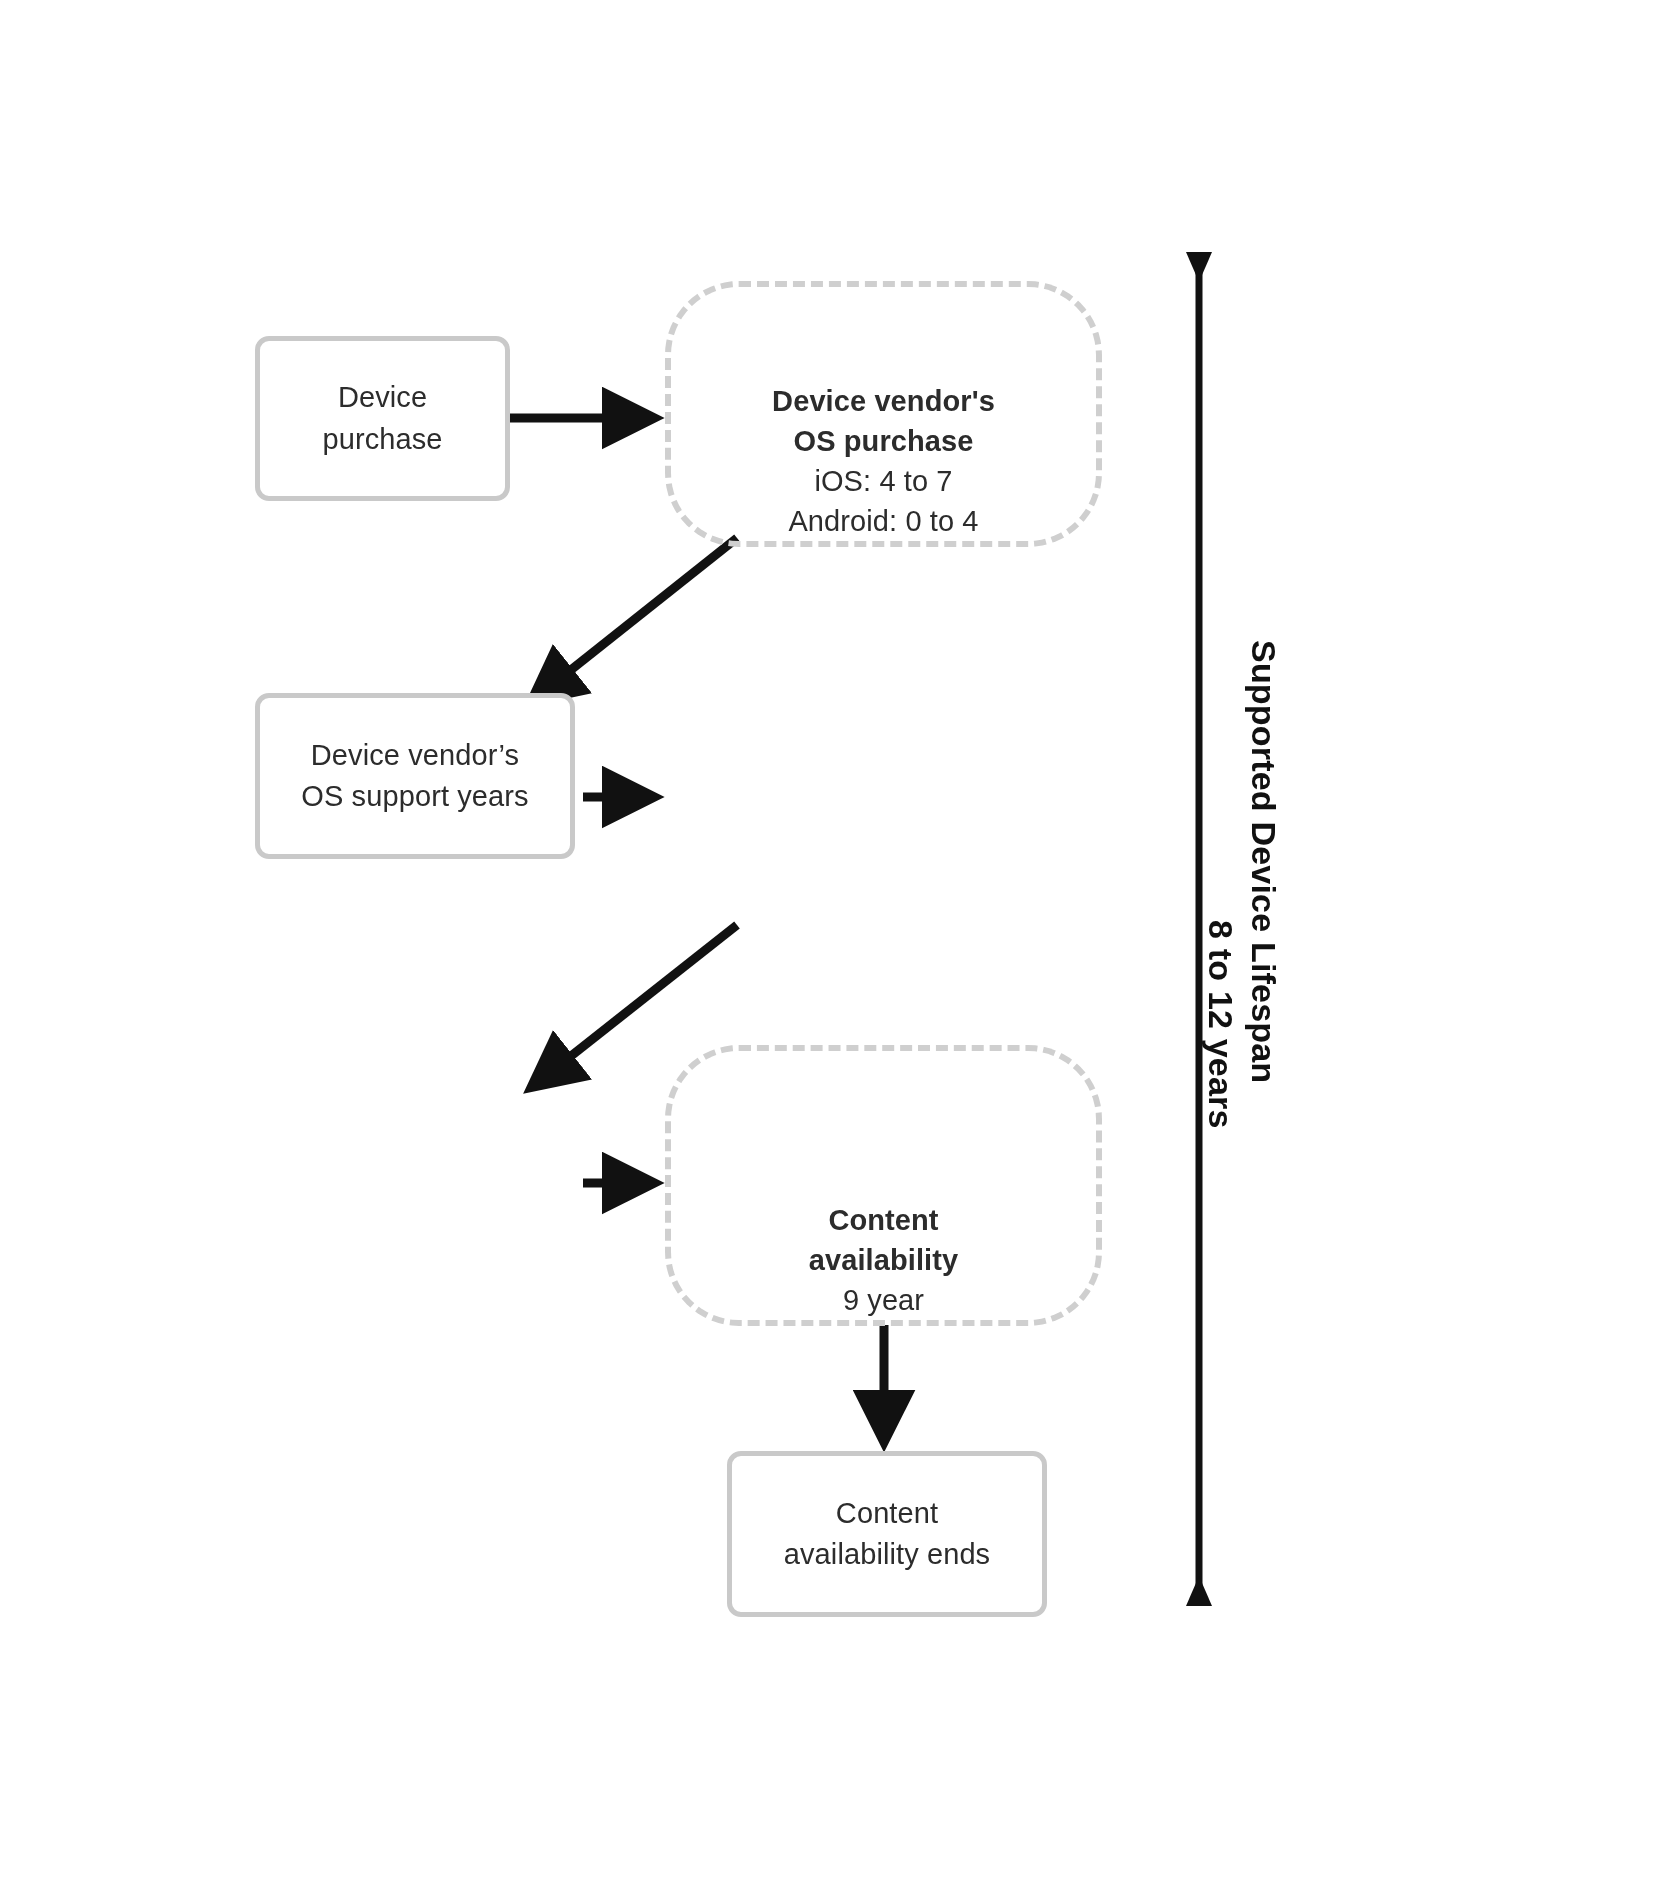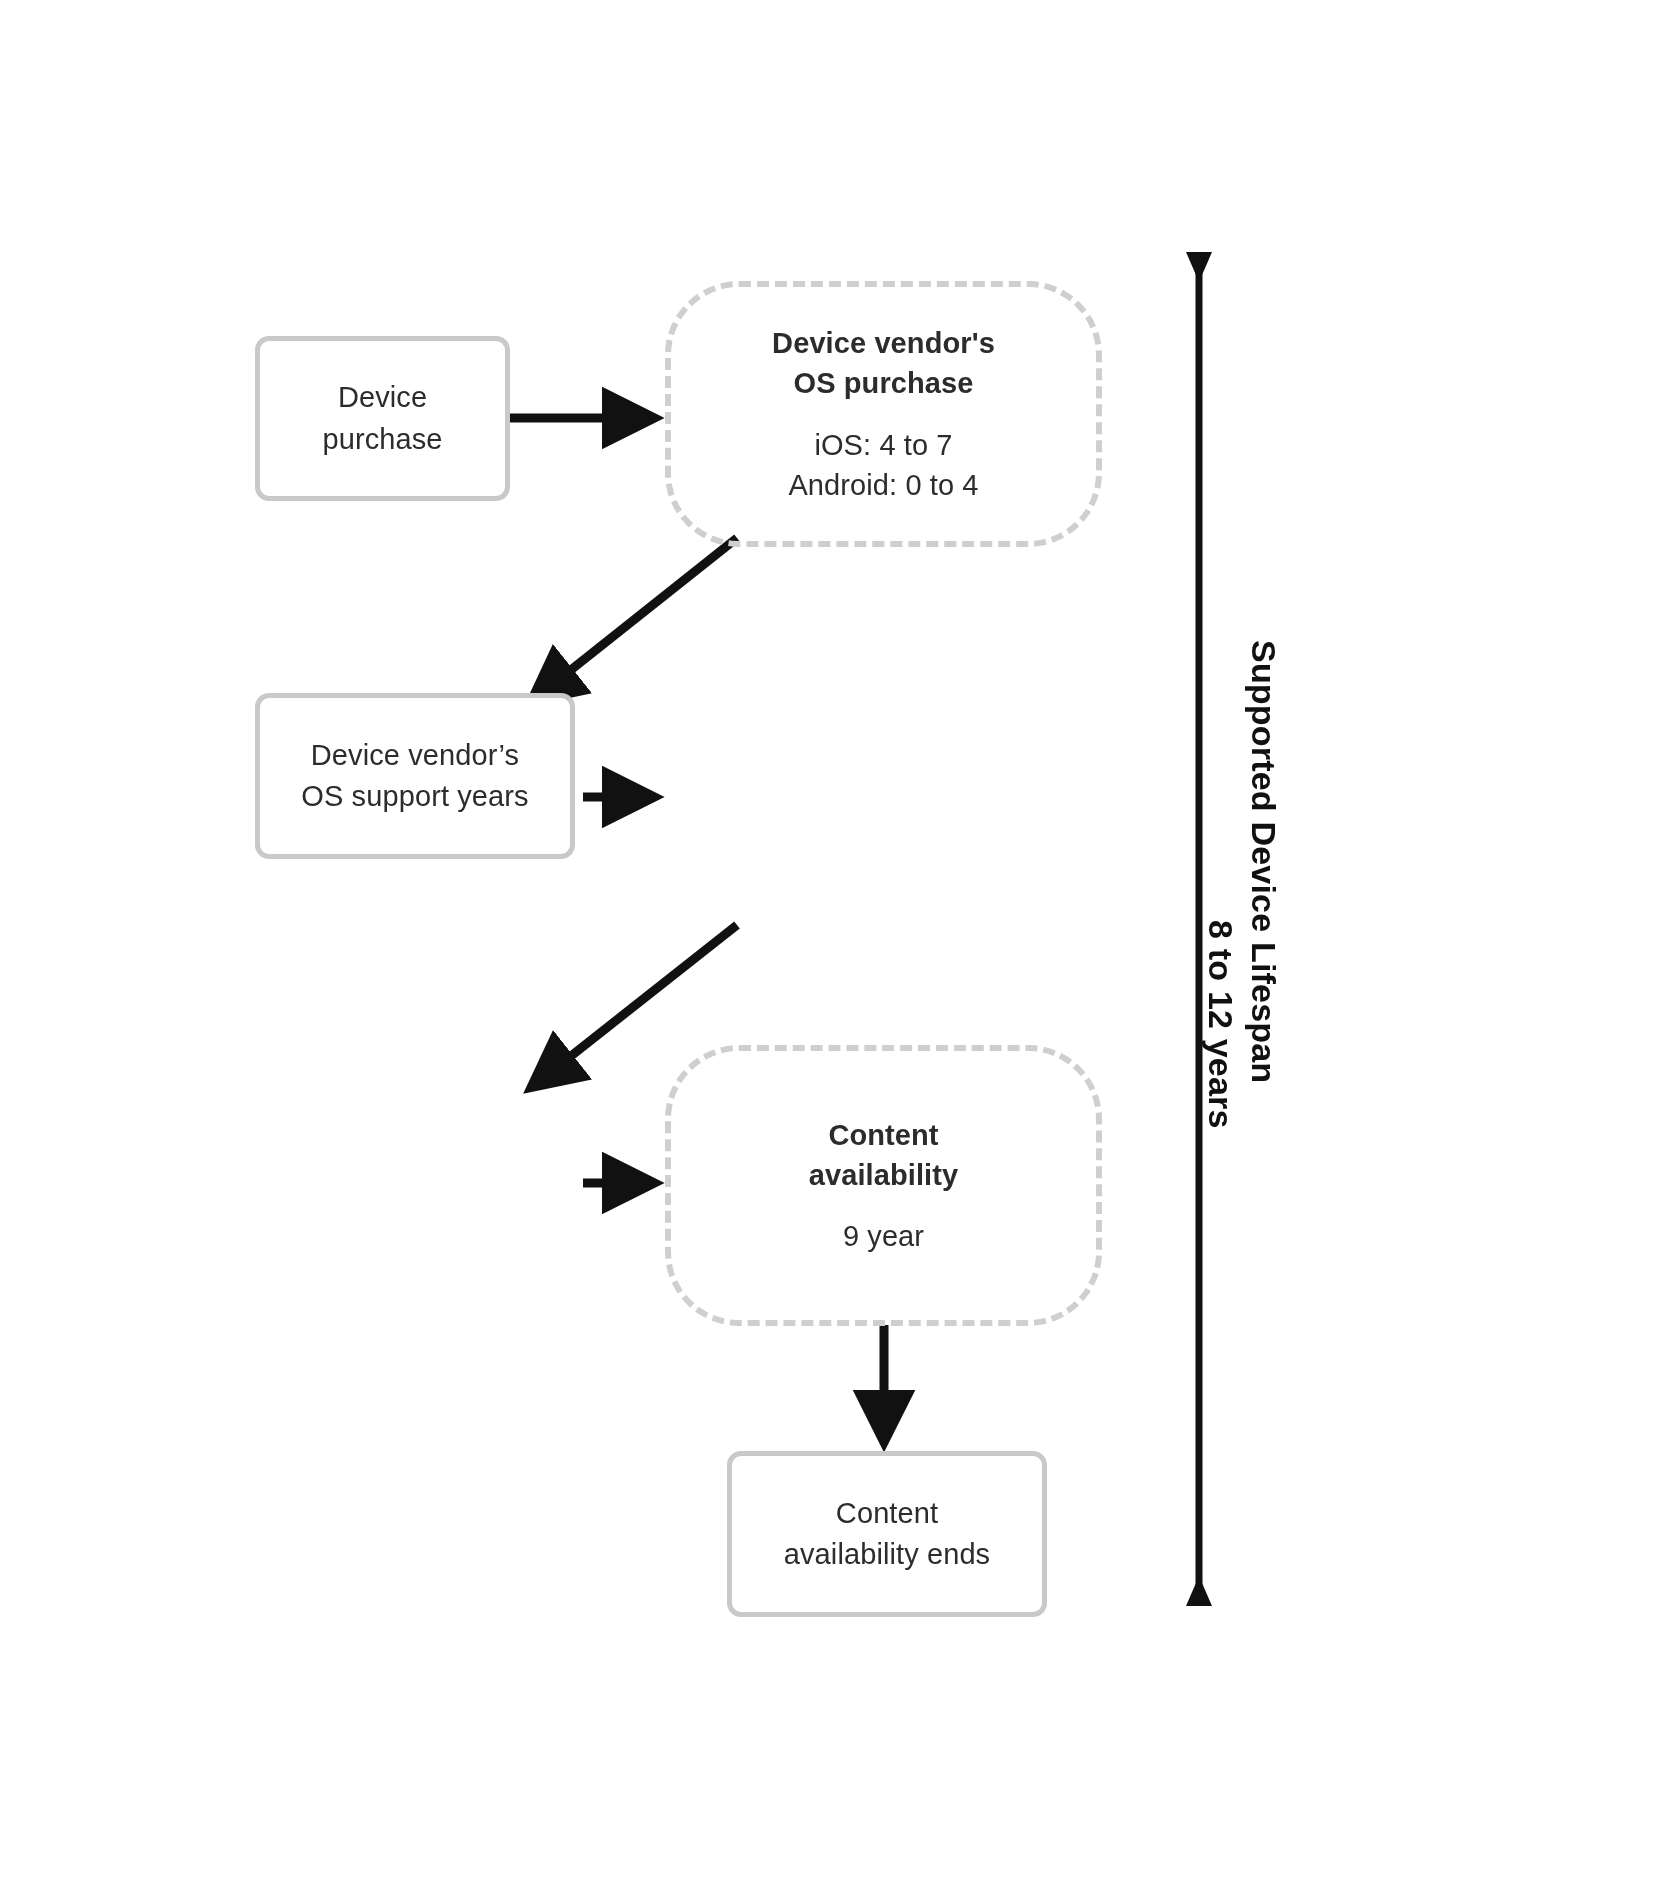--- a/index.html
+++ b/index.html
@@ -33,36 +33,35 @@
   
   .phase-box{
     position:absolute;
     box-sizing:border-box;
     border:6px dashed #cfcfcf;
     border-radius:74px;
     background:transparent;
     display:flex;
     flex-direction:column;
     align-items:center;
-    justify-content:center;
+    justify-content:flex-end;
     text-align:center;
     color:#2c2c2c;
   }
   .phase-title{
     font-weight:bold;
     font-size:29px;
     line-height:1.38;
     letter-spacing:.1px;
   }
   .phase-detail{
     font-weight:normal;
     font-size:29px;
     line-height:1.38;
     letter-spacing:.1px;
-    margin-top:21px;
   }
 
   
   #arrows{position:absolute;left:0;top:0;width:1658px;height:1888px;pointer-events:none;}
 
   
   #timeline-wrap{position:absolute;left:0;top:0;width:1658px;height:1888px;}
   .timeline-label{
     position:absolute;
     transform-origin:left top;

